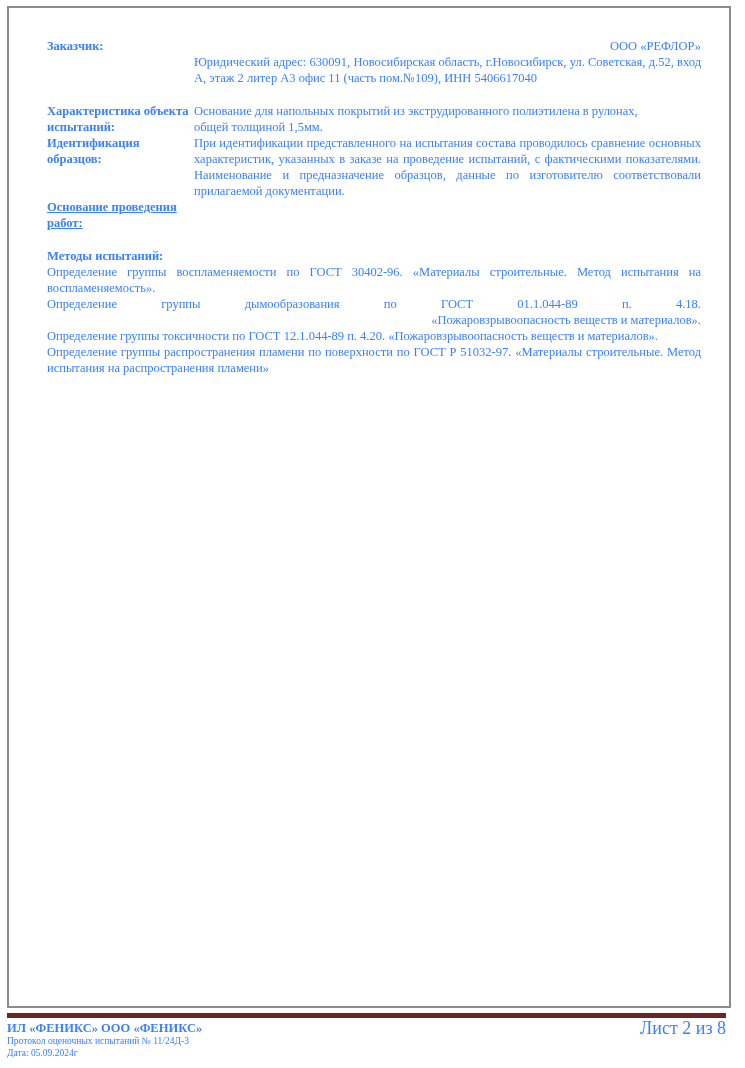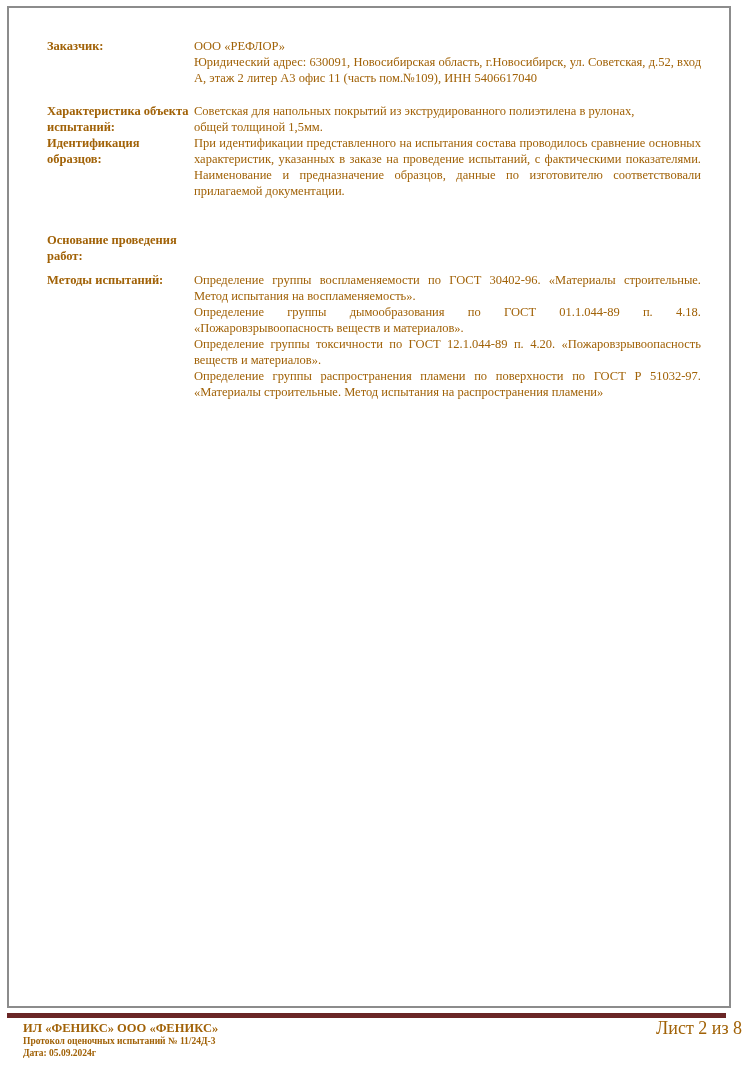--- a/index.html
+++ b/index.html
@@ -2,21 +2,21 @@
 <html lang="ru"><head>
 <meta charset="utf-8">
 <style>
   * { margin:0; padding:0; box-sizing:border-box; }
   html,body { background:#ffffff; }
   .page {
     position:relative;
     width:745px; height:1068px;
     background:#ffffff;
     font-family:"Liberation Serif","DejaVu Serif",serif;
-    color:#a16207;
+    color:#3b82f6;
     overflow:hidden;
   }
   .doc-border {
     position:absolute;
     left:7px; top:6px;
     width:724px; height:1002px;
     border:2px solid #8c8c8c;
   }
   .doc-content {
     position:absolute;
@@ -28,49 +28,49 @@
   .row .label {
     width:147px; flex:none;
     font-weight:bold;
     font-size:12.5px; line-height:16px;
   }
   .row .content {
     flex:1;
     font-size:12.5px; line-height:16px;
   }
   .content p { text-align:justify; }
-  .content p.left { text-align:left; }
+  .content p.left { text-align:right; }
   .content p.preline { white-space:pre-line; text-align:left; }
   .content p.stretch { text-align:justify; text-align-last:justify; }
   .mb-r1 { margin-bottom:17px; }
   .mb-r2 { }
-  .mb-r3 { margin-bottom:33px; }
+  .mb-r3 { }
   .mb-r4 { margin-bottom:11px; }
-  .mb-r5 { margin-bottom:8px; }
-  .mb-r6 { margin-bottom:55px; }
+  .mb-r5 { margin-bottom:17px;text-decoration:underline; }
+  .mb-r6 { margin-bottom:55px;flex-direction:column; }
   .footer-rule {
     position:absolute;
     left:7px; top:1013px;
     width:719px; height:5px;
     background:#6a2626;
   }
   .footer {
     position:absolute;
-    left:23px; top:1021px;
+    left:7px; top:1021px;
     width:719px;
     display:flex;
     justify-content:space-between;
     align-items:flex-start;
   }
   .footer-left .org {
     font-weight:bold;
     font-size:12.5px; line-height:15px;
   }
   .footer-left .small {
-    font-size:9.5px; line-height:11.5px;font-weight:bold;
+    font-size:9.5px; line-height:11.5px;
   }
   .footer-right .sheet {
     font-size:18px; line-height:15px;
     text-align:right;
   }
 </style>
 </head>
 <body>
 
 <div class="page">
@@ -83,21 +83,21 @@
       <div class="label">Заказчик:</div>
       <div class="content">
         <p class="left">ООО «РЕФЛОР»</p>
         <p>Юридический адрес: 630091, Новосибирская область, г.Новосибирск, ул. Советская, д.52, вход А, этаж 2 литер А3 офис 11 (часть пом.№109), ИНН 5406617040</p>
       </div>
     </div>
 
     <div class="row mb-r2">
       <div class="label">Характеристика объекта испытаний:</div>
       <div class="content">
-        <p class="preline">Советская для напольных покрытий из экструдированного полиэтилена в рулонах,
+        <p class="preline">Основание для напольных покрытий из экструдированного полиэтилена в рулонах,
 общей толщиной 1,5мм.</p>
       </div>
     </div>
 
     <div class="row mb-r3">
       <div class="label">Идентификация образцов:</div>
       <div class="content">
         <p>При идентификации представленного на испытания состава проводилось сравнение основных характеристик, указанных в заказе на проведение испытаний, с фактическими показателями. Наименование и предназначение образцов, данные по изготовителю соответствовали прилагаемой документации.</p>
       </div>
     </div>

